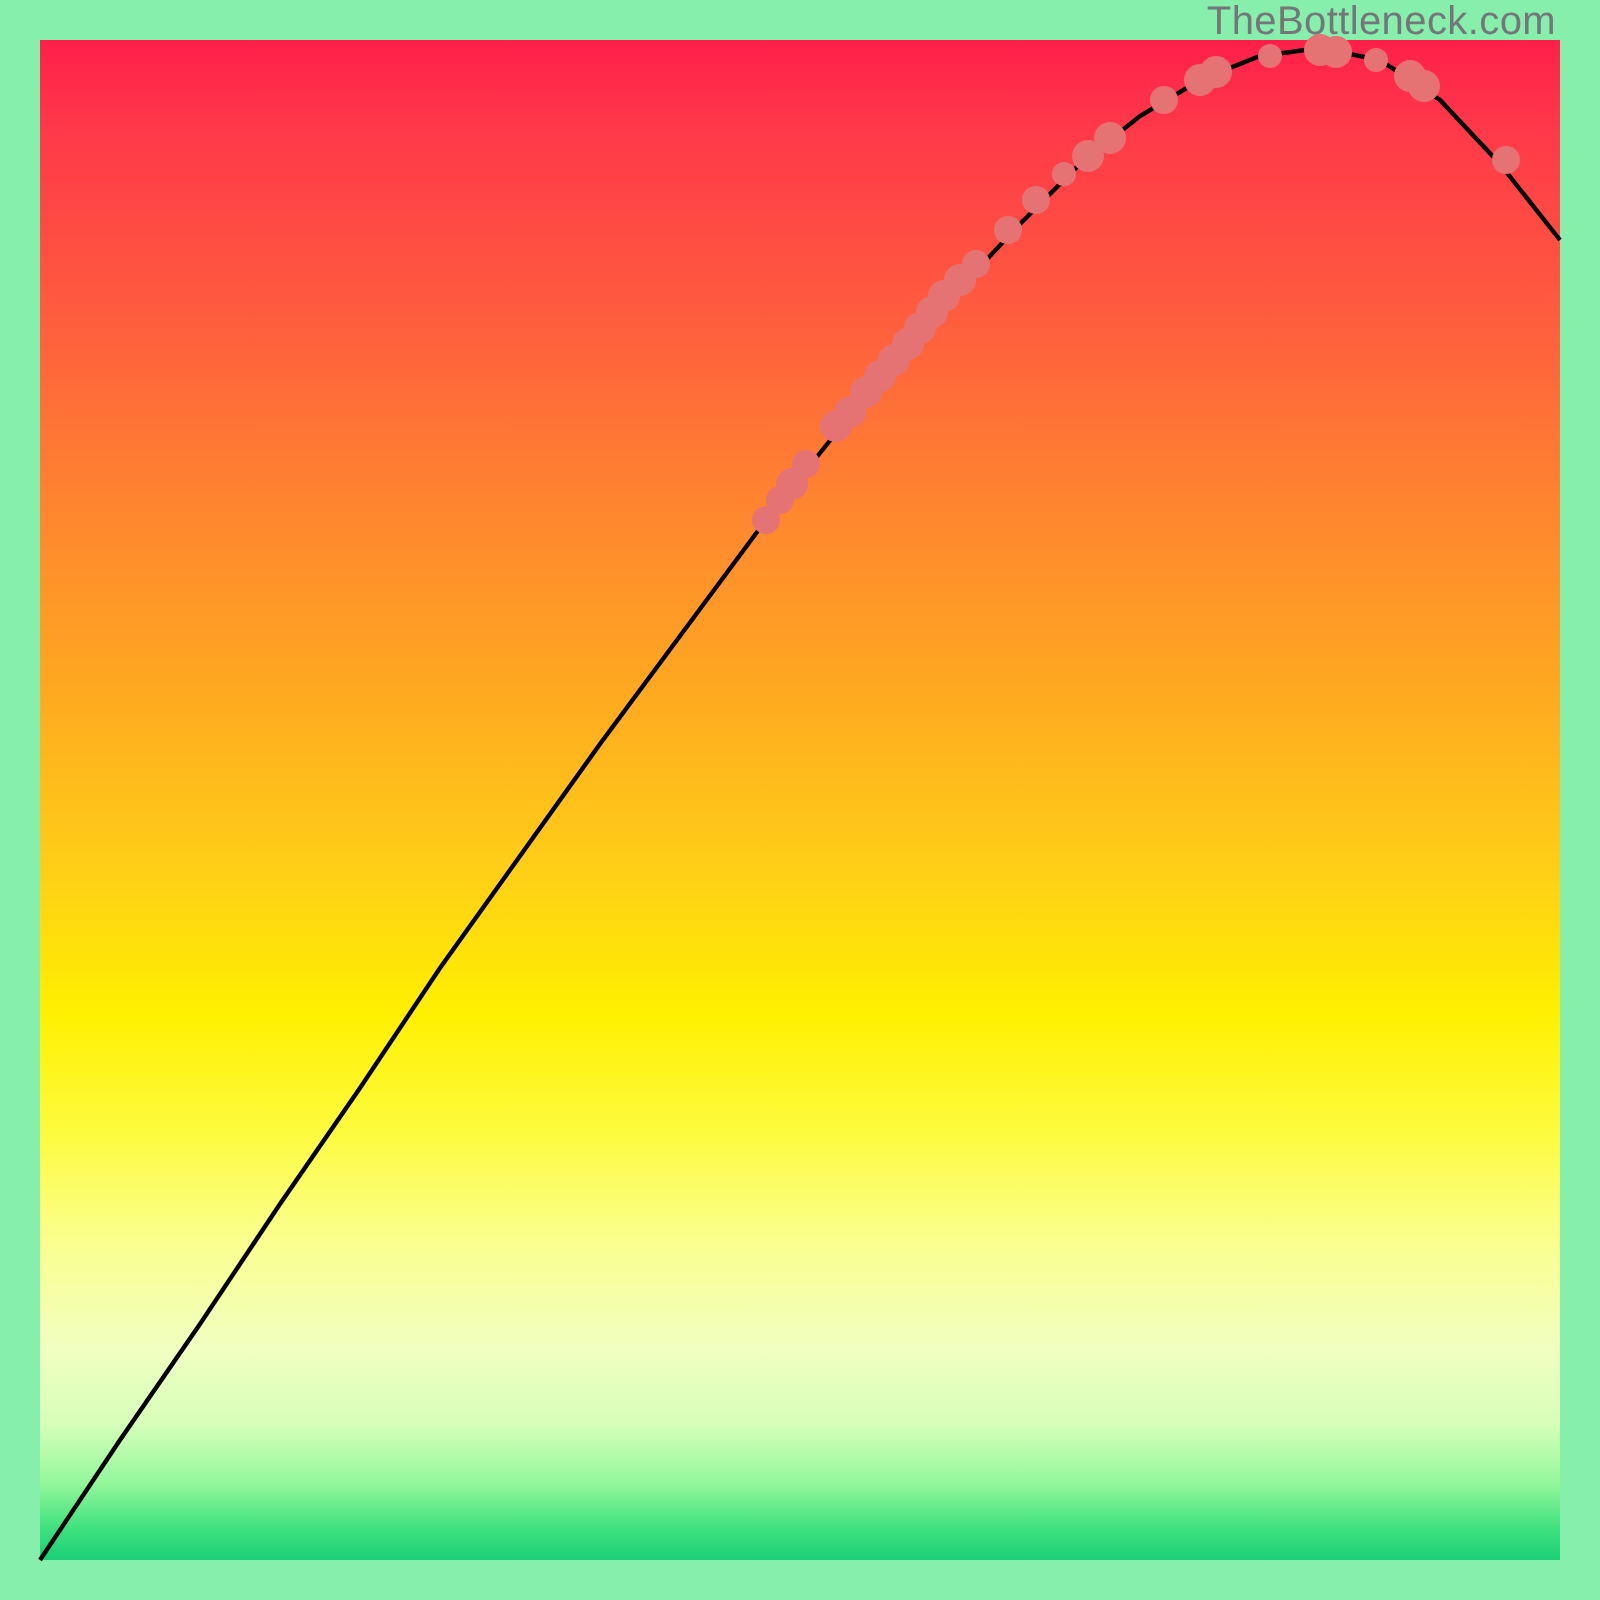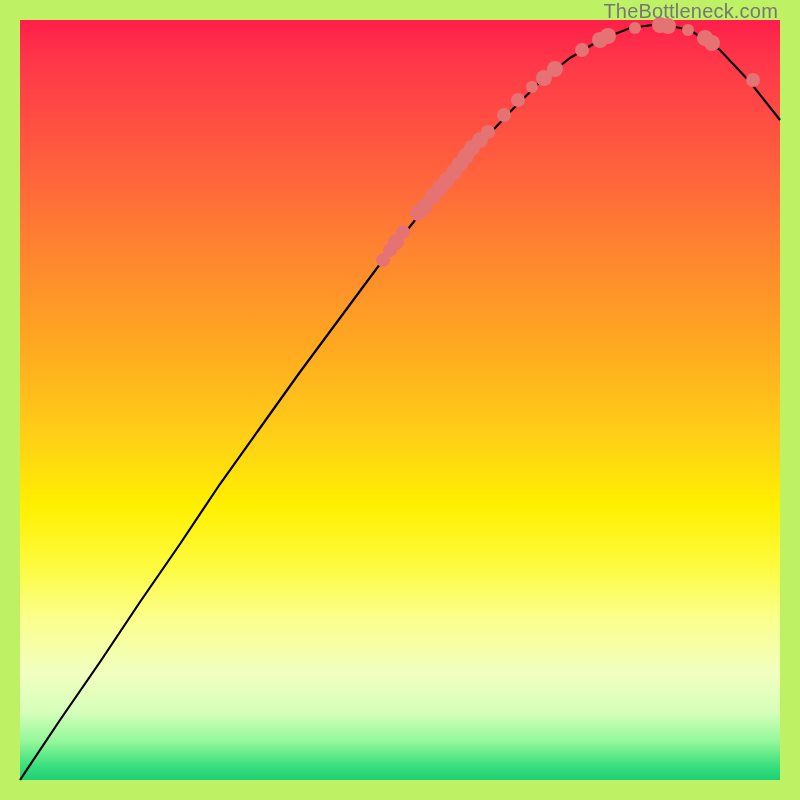--- a/index.html
+++ b/index.html
@@ -1,21 +1,21 @@
 <!DOCTYPE html>
 <html><head>
 <meta charset="utf-8">
 <style>
   * { margin: 0; padding: 0; box-sizing: border-box; }
   html, body { width: 800px; height: 800px; background: #000; overflow: hidden; }
   .stage {
     position: relative;
     width: 800px;
     height: 800px;
-    background: #bef264;
+    background: #86efac;
   }
   .plot-area {
     position: absolute;
     left: 20px;
     top: 20px;
     width: 760px;
     height: 760px;
     background: linear-gradient(to bottom,
       #ff1f4a 0%,
       #ff3949 6%,

